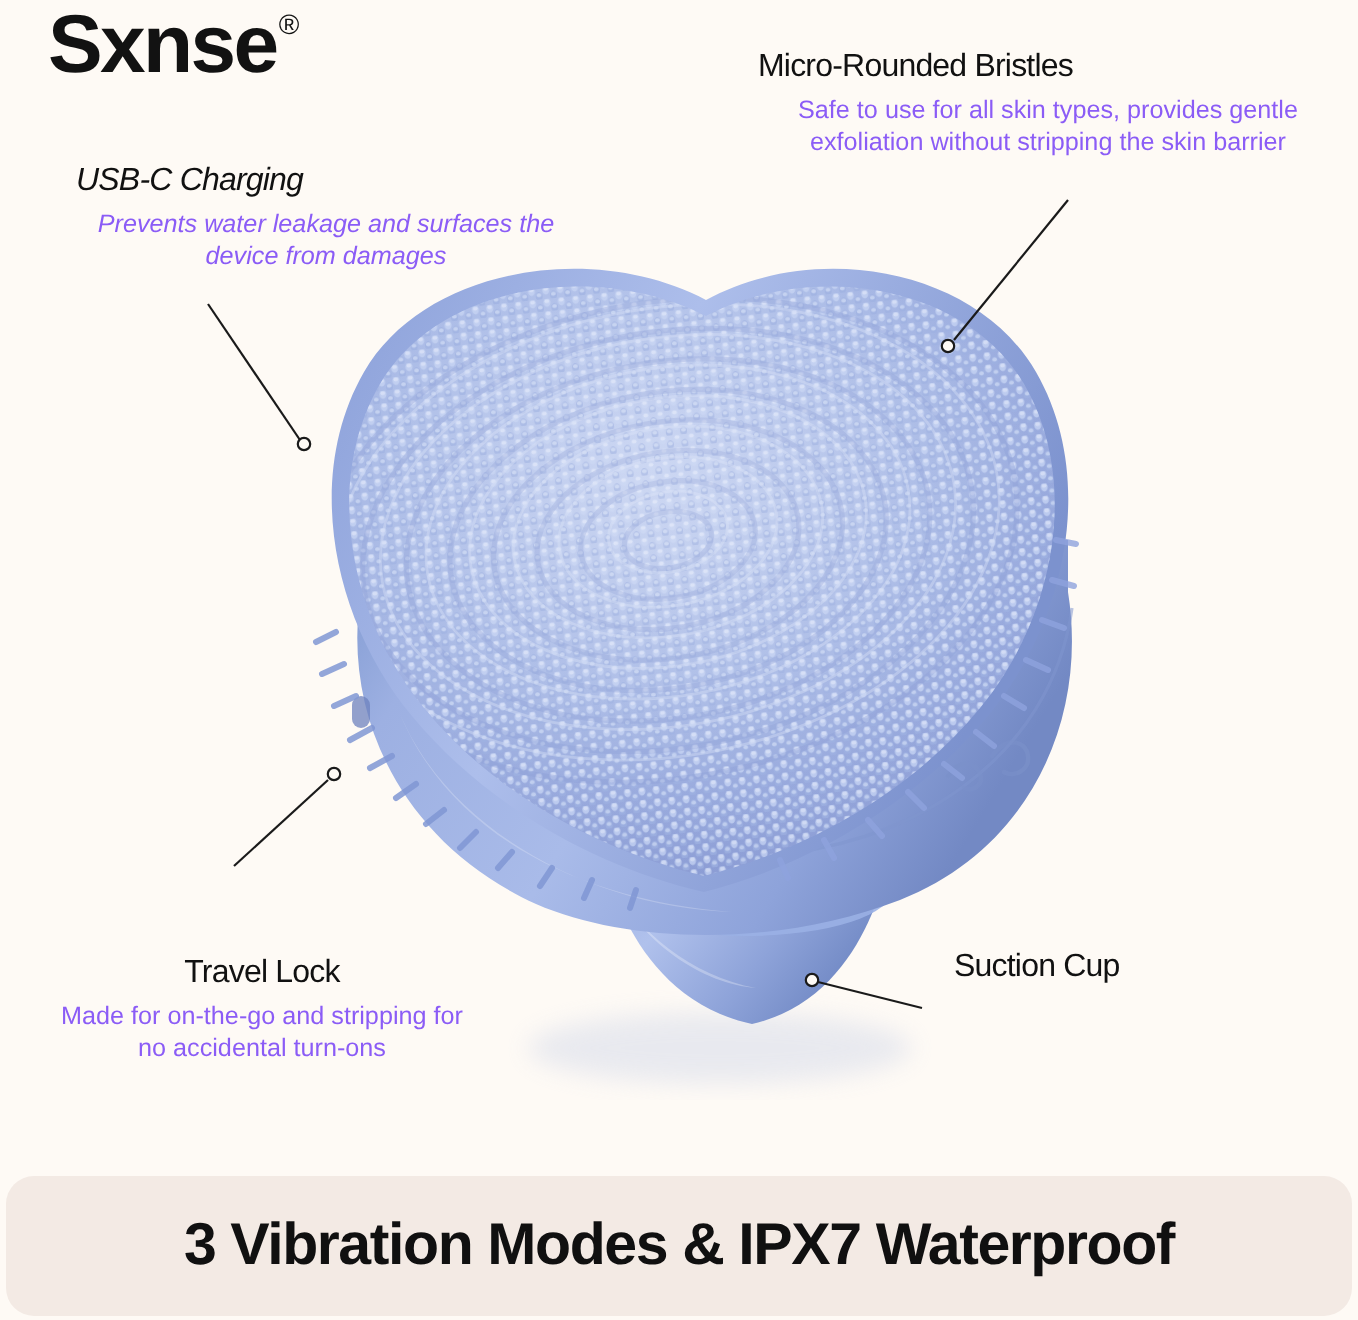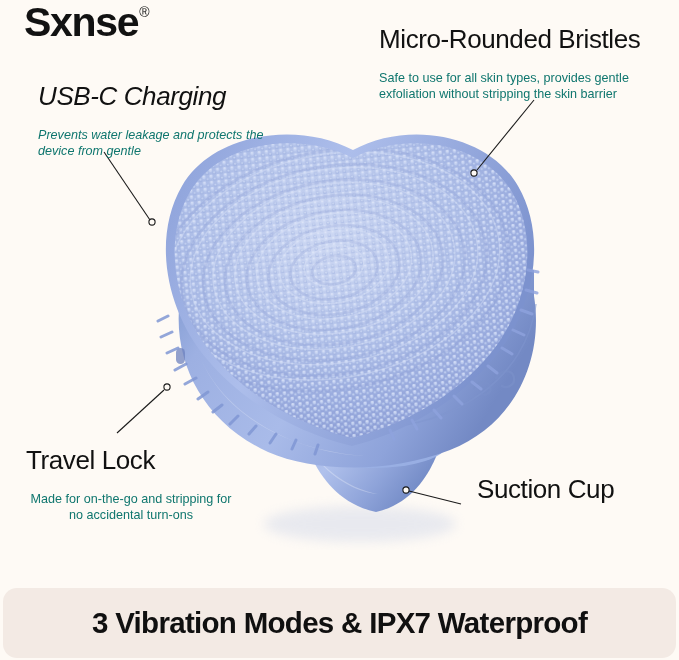--- a/index.html
+++ b/index.html
@@ -47,38 +47,39 @@
     margin-top: 3px;
     margin-left: 1px;
   }
 
   
   .callout {
     position: absolute;
   }
   .callout .c-title {
     color: #111111;
-    font-size: 26px;
+    font-size: 16px;
     font-weight: 400;
     letter-spacing: -0.4px;
     line-height: 1.12;
     white-space: nowrap;
   }
   .callout .c-body {
-    color: #0f766e;
+    color: #8b5cf6;
     font-size: 12.6px;
     font-weight: 400;
     line-height: 1.29;
-    margin-top: 16px;
+    margin-top: 4px;
+    text-align: center;
   }
 
   #callout-usbc        { left: 38px;  top: 82px;  width: 250px; font-style: italic; }
   #callout-bristles    { left: 379px; top: 25px;  width: 290px; }
   #callout-travel      { left: 26px;  top: 446px; width: 210px; text-align: center; }
-  #callout-travel .c-title { text-align: left; }
+  #callout-travel .c-title { text-align: center; margin-top: 32px; }
   #callout-suction     { left: 477px; top: 475px; width: 200px; }
 
   
   #leaders {
     position: absolute;
     left: 0;
     top: 0;
     width: 679px;
     height: 660px;
     pointer-events: none;
@@ -289,21 +290,21 @@
       <line x1="117" y1="433" x2="164" y2="390"></line>
       <circle cx="167" cy="387" r="3.1" fill="#fefaf5"></circle>
 
       <line x1="409" y1="491" x2="461" y2="504"></line>
       <circle cx="406" cy="490" r="3.1" fill="#fefaf5"></circle>
     </g>
   </svg>
 
   <div class="callout" id="callout-usbc">
     <div class="c-title">USB-C Charging</div>
-    <div class="c-body">Prevents water leakage and protects the device from gentle</div>
+    <div class="c-body">Prevents water leakage and surfaces the device from damages</div>
   </div>
 
   <div class="callout" id="callout-bristles">
     <div class="c-title">Micro-Rounded Bristles</div>
     <div class="c-body">Safe to use for all skin types, provides gentle exfoliation without stripping the skin barrier</div>
   </div>
 
   <div class="callout" id="callout-travel">
     <div class="c-title">Travel Lock</div>
     <div class="c-body">Made for on-the-go and stripping for no accidental turn-ons</div>

